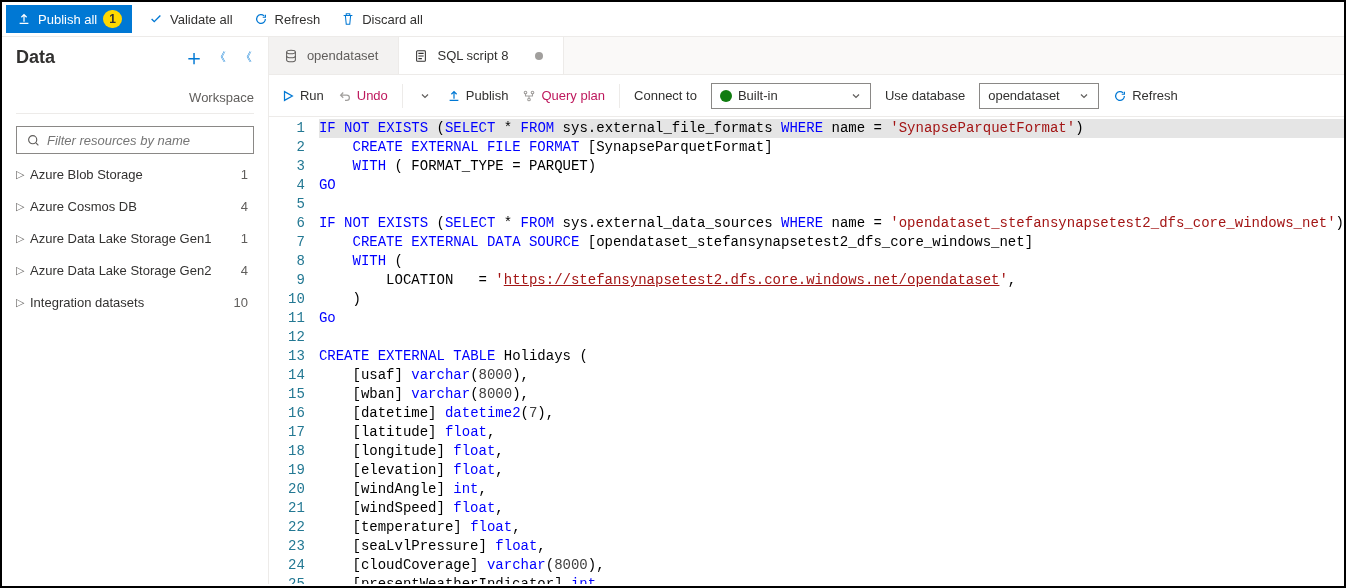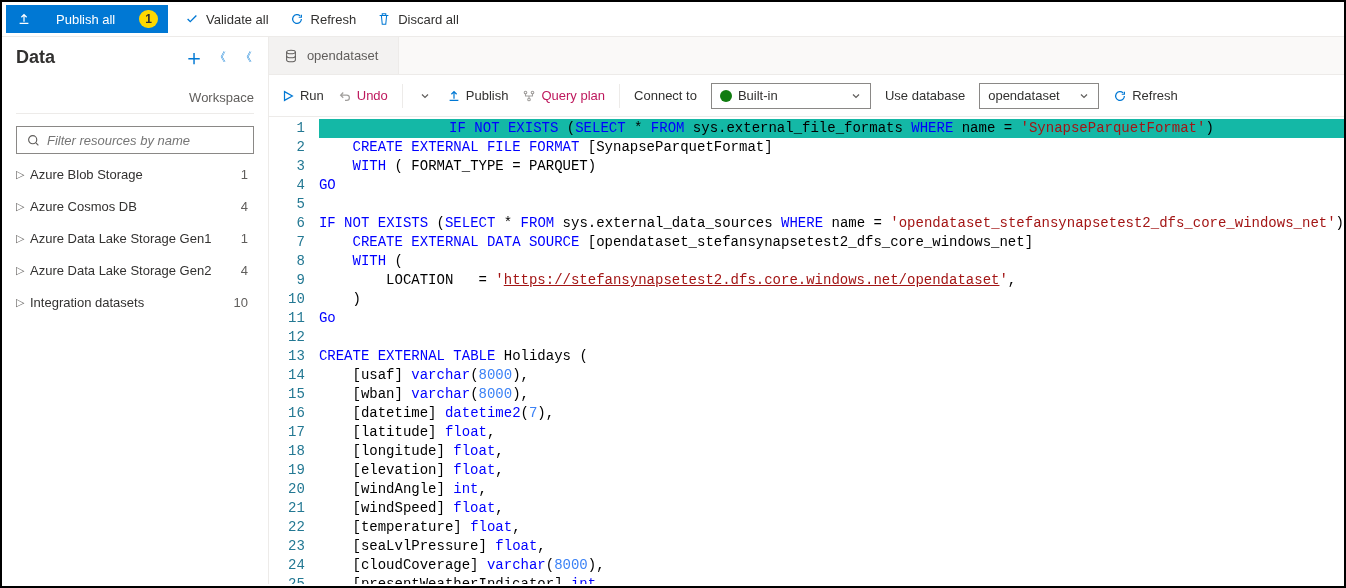--- a/index.html
+++ b/index.html
@@ -1,19 +1,19 @@
 <!DOCTYPE html>
 <html><head>
 <meta charset="utf-8">
 <style>
   * { box-sizing: border-box; margin: 0; padding: 0; }
   body { font-family: "Segoe UI", Arial, sans-serif; font-size: 13px; color: #323130; background: #fff; width: 1346px; height: 588px; border: 2px solid #000; overflow: hidden; }
   
   .top-toolbar { height: 35px; border-bottom: 1px solid #edebe9; display: flex; align-items: center; padding: 0 4px; gap: 12px; }
-  .publish-all-btn { background: #0078d4; color: #fff; height: 28px; display: flex; align-items: center; gap: 24px; padding: 8px 10px; cursor: pointer; font-size: 13px; }
+  .publish-all-btn { background: #0078d4; color: #fff; height: 28px; display: flex; align-items: center; gap: 6px; padding: 8px 10px; cursor: pointer; font-size: 13px; }
   .badge { background: #ffd800; color: #323130; border-radius: 10px; min-width: 18px; height: 18px; display: inline-flex; align-items: center; justify-content: center; font-size: 12px; font-weight: 600; padding: 0 6px; }
   .toolbar-item { display: flex; align-items: center; gap: 6px; cursor: pointer; color: #323130; padding: 4px 4px; }
   .toolbar-item svg, .toolbar-item .ico { color: #0078d4; }
   
   .main-area { display: flex; height: calc(100% - 37px); }
   
   .left-panel { width: 298px; border-right: 1px solid #edebe9; display: flex; flex-direction: column; padding: 10px 14px 0 14px; }
   .panel-header { display: flex; align-items: center; justify-content: space-between; margin-bottom: 14px; }
   .panel-title { font-size: 18px; font-weight: 600; }
   .panel-actions { display: flex; align-items: center; gap: 10px; color: #0078d4; }
@@ -40,25 +40,25 @@
   .et-item.disabled svg { color: #a19f9d; }
   .divider { width: 1px; height: 24px; background: #edebe9; }
   .select-box { border: 1px solid #8a8886; height: 26px; display: flex; align-items: center; padding: 0 8px; gap: 6px; min-width: 120px; justify-content: space-between;}
   .green-dot { width: 12px; height: 12px; border-radius: 50%; background: #107c10; display:inline-block;}
   
   .code-area { flex: 1; display: flex; overflow: hidden; font-family: Consolas, "Courier New", monospace; font-size: 14px; line-height: 19px; }
   .gutter { width: 50px; text-align: right; color: #237893; padding-right: 14px; padding-top: 2px; user-select:none;}
   .gutter .ln { height: 19px; }
   .code-lines { flex: 1; padding-top: 2px; white-space: pre; color: #000; }
   .code-lines .line { height: 19px; }
-  .code-lines .line.hl { background: #14b8a6; text-align: center; }
+  .code-lines .line.hl { background: #e5e5e5; }
   .kw { color: #0000ff; }
   .st { color: #a31515; }
   .ty { color: #0000ff; }
-  .num { color: #3b82f6; }
+  .num { color: #404040; }
   .url { color: #a31515; text-decoration: underline; }
   .op { color: #000; }
   
   .icon16 { width: 16px; height: 16px; display: inline-flex; align-items: center; justify-content: center; }
 </style>
 </head>
 <body>
 
 <div class="top-toolbar">
   <div class="publish-all-btn">
@@ -152,20 +152,30 @@
     <div class="editor-tabs">
       <div class="editor-tab">
         <span class="icon16">
           <svg width="14" height="14" viewBox="0 0 16 16" fill="none" stroke="#605e5c" stroke-width="1.2">
               <ellipse cx="8" cy="3.5" rx="5" ry="2"></ellipse>
               <path d="M3 3.5v9c0 1.1 2.2 2 5 2s5-.9 5-2v-9"></path>
               <path d="M3 8c0 1.1 2.2 2 5 2s5-.9 5-2"></path>
             </svg>
         </span>
         <span>opendataset</span>
+      </div>
+      <div class="editor-tab active">
+        <span class="icon16">
+          <svg width="14" height="14" viewBox="0 0 16 16" fill="none" stroke="#323130" stroke-width="1.2">
+              <rect x="3" y="2" width="10" height="12" rx="1"></rect>
+              <path d="M5 5h6M5 8h6M5 11h4"></path>
+            </svg>
+        </span>
+        <span>SQL script 8</span>
+        <span class="dot"></span>
       </div>
     </div>
 
     <div class="editor-toolbar">
       <div class="et-item">
         <svg width="14" height="14" viewBox="0 0 16 16" fill="none" stroke="#0078d4" stroke-width="1.4">
             <path d="M4 3l9 5-9 5V3z"></path>
           </svg>
         <span>Run</span>
       </div>

